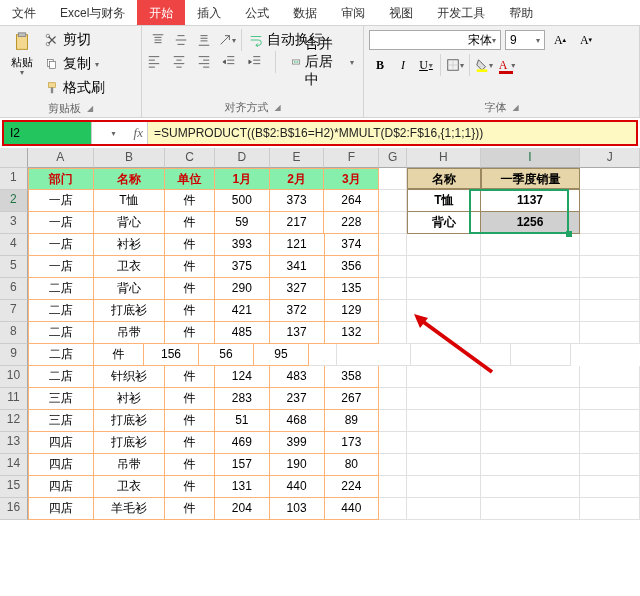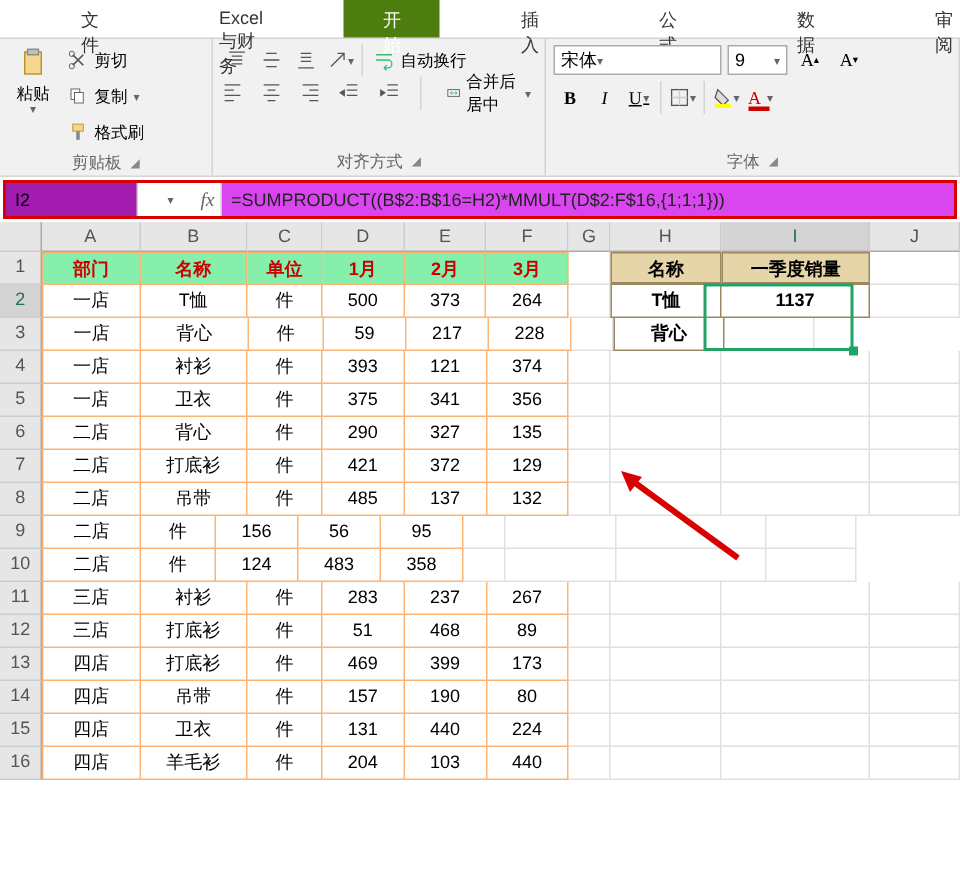--- a/index.html
+++ b/index.html
@@ -1,47 +1,47 @@
 <!DOCTYPE html>
 <html><head>
 <meta charset="utf-8">
 <style>
 * { box-sizing: border-box; margin: 0; padding: 0; }
 body { font-family: "Microsoft YaHei", SimSun, Arial, sans-serif; font-size: 12px; background: #fff; width: 640px; overflow: hidden; }
 
 
 .menubar { background: #fff; display: flex; height: 26px; border-bottom: 1px solid #d4d4d4; }
-.menu-item { padding: 5px 26px; color: #333; cursor: pointer; margin-left: 28px; }
-.menu-item.active { background: #4d7c0f; color: #fff; }
+.menu-item { padding: 5px 12px; color: #333; cursor: pointer; }
+.menu-item.active { background: #ef4444; color: #fff; }
 
 
 .ribbon { background: #f1f1f1; height: 92px; display: flex; border-bottom: 1px solid #d4d4d4; }
 .ribbon-group { border-right: 1px solid #d4d4d4; display: flex; flex-direction: column; padding: 3px 5px 0 5px; }
 .ribbon-group-body { flex: 1; display: flex; align-items: flex-start; }
 .ribbon-group-label { text-align: center; font-size: 11px; color: #666; padding: 2px 0; display: flex; align-items: center; justify-content: center; gap: 6px; }
 .ribbon-group-label .tri { font-size: 8px; color: #888; }
 .big-btn { display: flex; flex-direction: column; align-items: center; padding: 2px 6px; cursor: pointer; }
 .big-btn svg { width: 22px; height: 22px; margin-bottom: 2px; }
 .big-btn .lbl { font-size: 11px; }
 .big-btn .caret { font-size: 8px; line-height: 6px; color: #666; }
 .stack { display: flex; flex-direction: column; gap: 2px; margin-left: 2px; }
 .small-row { display: flex; align-items: center; gap: 4px; height: 22px; cursor: pointer; padding: 0 4px; }
 .small-row svg { width: 14px; height: 14px; }
-.small-row .lbl { font-size: 11px; }
+.small-row .lbl { font-size: 14px; }
 .caret-s { font-size: 8px; color: #666; }
 .icon-mini { display: inline-flex; align-items: center; justify-content: center; width: 22px; height: 20px; cursor: pointer; }
 .icon-mini svg { width: 14px; height: 14px; }
 .sep-v { width: 1px; background: #d4d4d4; margin: 0 2px; align-self: stretch; }
 
 
 .formula-row { display: flex; height: 26px; border: 2px solid #d80000; margin: 2px; }
-.name-box { width: 88px; border-right: 1px solid #ccc; padding: 4px 6px; background: #a21caf; }
+.name-box { width: 88px; border-right: 1px solid #ccc; padding: 4px 6px; background: #22c55e; }
 .fb-btns { width: 56px; border-right: 1px solid #ccc; display: flex; align-items: center; justify-content: flex-end; padding-right: 4px; }
 .fx { font-style: italic; font-family: "Times New Roman", serif; color: #666; font-size: 13px; }
-.formula-input { flex: 1; padding: 4px 6px; background: #d946ef; font-size: 12px; color: #222; white-space: nowrap; overflow: hidden; }
+.formula-input { flex: 1; padding: 4px 6px; background: #fef9c3; font-size: 12px; color: #222; white-space: nowrap; overflow: hidden; }
 
 
 .arrow-ov { position: absolute; left: 414px; top: 166px; pointer-events: none; z-index: 20; }
 
 
 .grid-wrap { position: relative; }
 .colhdr-row { display: flex; height: 20px; }
 .rowhdr { width: 28px; text-align: center; background: #e6e6e6; border-right: 1px solid #aaa; border-bottom: 1px solid #ccc; line-height: 19px; color: #555; }
 .colhdr { text-align: center; background: #e6e6e6; border-right: 1px solid #ccc; border-bottom: 1px solid #aaa; line-height: 19px; color: #555; }
 .colhdr.active, .rowhdr.active { background: #d4d4d4; color: #217346; }
@@ -192,21 +192,21 @@
     </div>
     <div class="ribbon-group-label">
         <span>对齐方式</span>
         <span class="tri">◢</span>
       </div>
   </div>
 
   <div class="ribbon-group" style="flex:1">
     <div class="ribbon-group-body" style="flex-direction:column;align-items:stretch;gap:3px">
       <div style="display:flex;gap:4px;align-items:center;height:22px">
-        <div style="border:1px solid #aaa;background:#fff;width:112px;height:20px;padding:2px 4px;display:flex;justify-content:flex-start;align-items:center">
+        <div style="border:1px solid #aaa;background:#fff;width:132px;height:20px;padding:2px 4px;display:flex;justify-content:flex-end;align-items:center">
           <span>宋体</span>
             <span class="caret-s">▾</span>
         </div>
         <div style="border:1px solid #aaa;background:#fff;width:40px;height:20px;padding:2px 4px;display:flex;justify-content:space-between;align-items:center">
           <span>9</span>
             <span class="caret-s">▾</span>
         </div>
         <span class="icon-mini" style="font-family:serif">A<sup style="font-size:7px">▴</sup></span>
         <span class="icon-mini" style="font-family:serif">A<sup style="font-size:7px">▾</sup></span>
       </div>
@@ -297,20 +297,21 @@
       <div class="row">
         <div class="rowhdr">3</div>
         <div class="cell wA main-cell-b main-cell-l">一店</div>
         <div class="cell wB main-cell-b">背心</div>
         <div class="cell wC main-cell-b">件</div>
         <div class="cell wD main-cell-b">59</div>
         <div class="cell wE main-cell-b">217</div>
         <div class="cell wF main-cell-b">228</div>
         <div class="cell wG"></div>
         <div class="cell wH side-cell l">背心</div>
+        <div class="cell wI side-cell sel">1256</div>
         <div class="cell wJ"></div>
       </div>
       <div class="row">
         <div class="rowhdr">4</div>
         <div class="cell wA main-cell-b main-cell-l">一店</div>
         <div class="cell wB main-cell-b">衬衫</div>
         <div class="cell wC main-cell-b">件</div>
         <div class="cell wD main-cell-b">393</div>
         <div class="cell wE main-cell-b">121</div>
         <div class="cell wF main-cell-b">374</div>
@@ -379,20 +380,21 @@
         <div class="cell wE main-cell-b">56</div>
         <div class="cell wF main-cell-b">95</div>
         <div class="cell wG"></div>
         <div class="cell wH"></div>
         <div class="cell wI"></div>
         <div class="cell wJ"></div>
       </div>
       <div class="row">
         <div class="rowhdr">10</div>
         <div class="cell wA main-cell-b main-cell-l">二店</div>
+        <div class="cell wB main-cell-b">针织衫</div>
         <div class="cell wC main-cell-b">件</div>
         <div class="cell wD main-cell-b">124</div>
         <div class="cell wE main-cell-b">483</div>
         <div class="cell wF main-cell-b">358</div>
         <div class="cell wG"></div>
         <div class="cell wH"></div>
         <div class="cell wI"></div>
         <div class="cell wJ"></div>
       </div>
       <div class="row">

